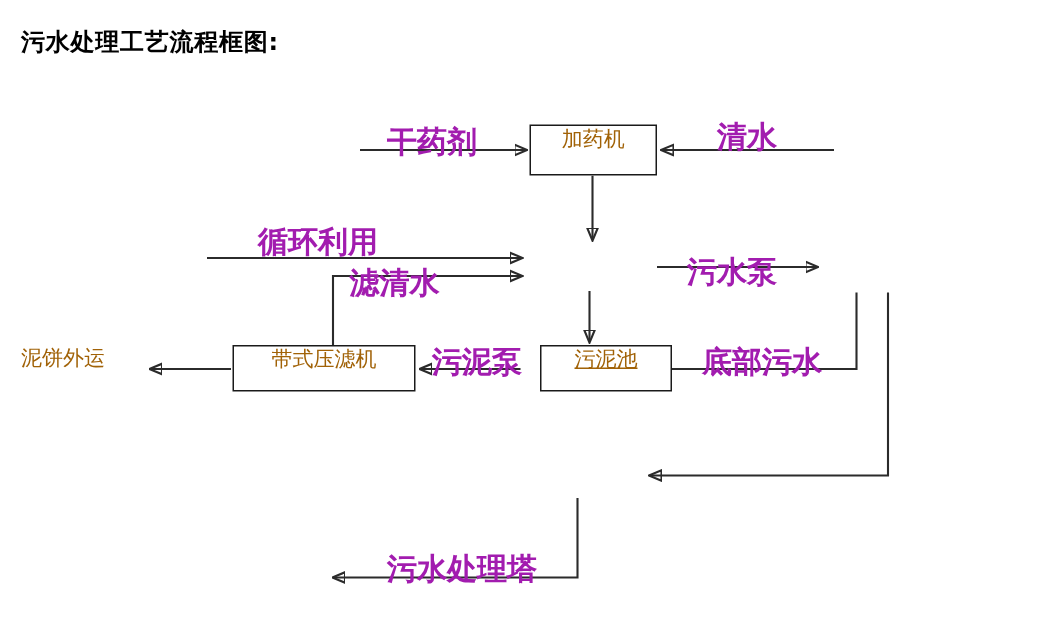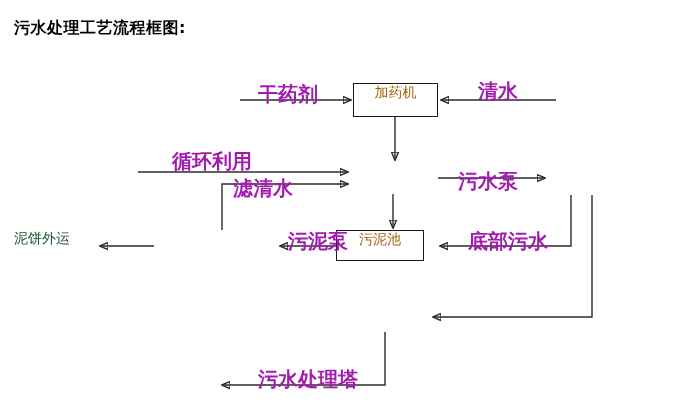--- a/index.html
+++ b/index.html
@@ -45,21 +45,21 @@
     font-size: 20px;
     color: #a21caf;
     white-space: nowrap;
     background: transparent;
     z-index: 4;
     font-weight: bold;
   }
   .term-label {
     position: absolute;
     font-size: 14px;
-    color: #14532d;
+    color: #a16207;
     white-space: nowrap;
     z-index: 4;
   }
   svg#wires {
     position: absolute;
     left: 0;
     top: 0;
     width: 700px;
     height: 420px;
     z-index: 1;
@@ -108,22 +108,25 @@
 
     <polyline points="385,332 385,385 222,385" marker-end="url(#ah)"></polyline>
   </svg>
 
   <div class="node" style="left:353px; top:83px; width:85px; height:34px;">
     <span>加药机</span>
   </div>
 
 
 
+  <div class="node" style="left:155px; top:230px; width:122px; height:31px;">
+    <span>带式压滤机</span>
+  </div>
 
-  <div class="node" style="left:336px; top:230px; width:88px; height:31px;">
+  <div class="node" style="left:360px; top:230px; width:88px; height:31px;text-decoration:underline;">
     <span>污泥池</span>
   </div>
 
 
   <div class="edge-label" style="left:258px; top:81px;">干药剂</div>
 
   <div class="edge-label" style="left:478px; top:78px;">清水</div>
 
   <div class="edge-label" style="left:172px; top:148px;">循环利用</div>
 

